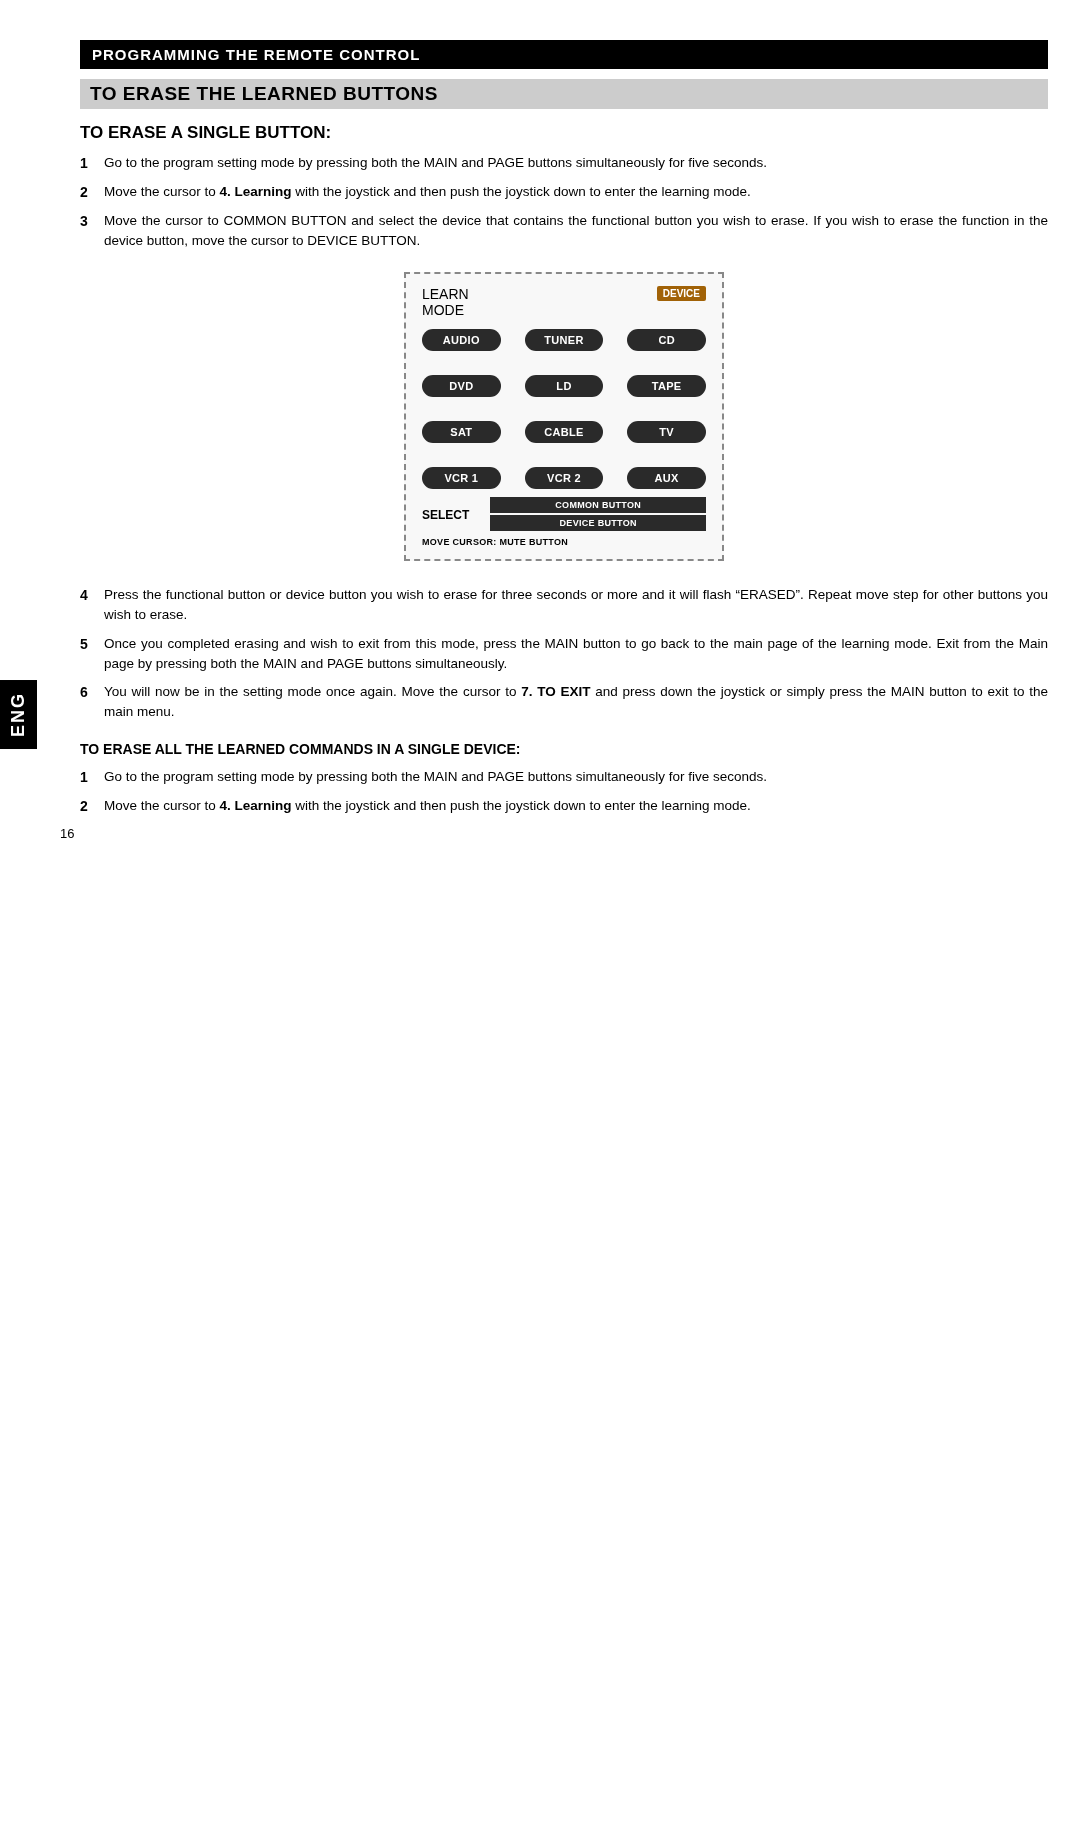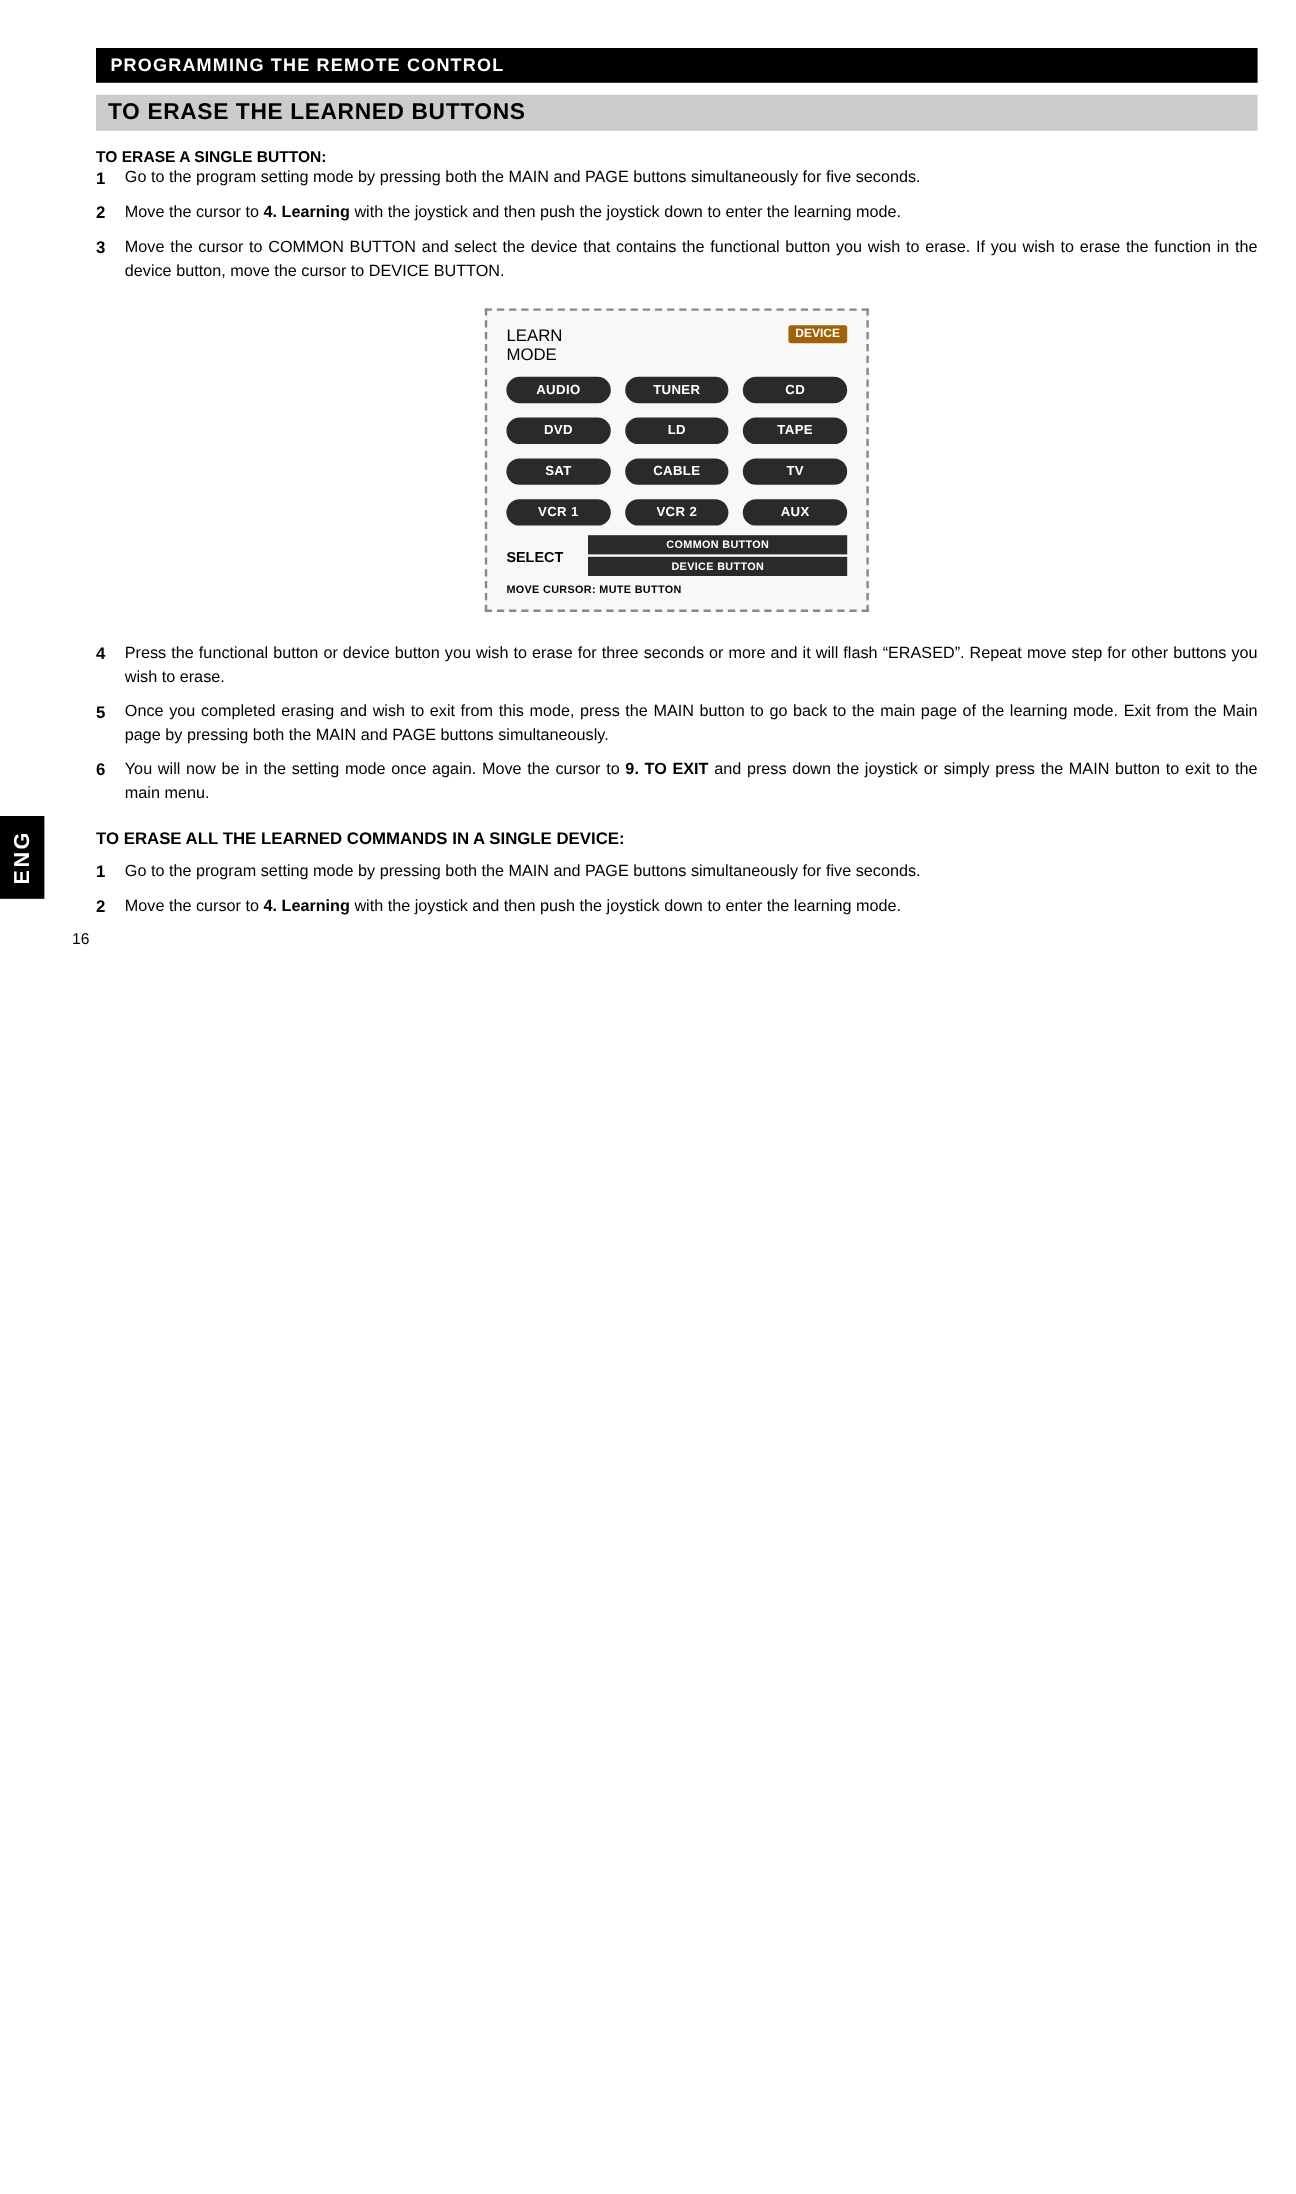--- a/index.html
+++ b/index.html
@@ -54,21 +54,22 @@
       font-size: 19px;
       letter-spacing: 0.5px;
       padding: 4px 10px;
       text-transform: uppercase;
       margin-bottom: 14px;
     }
 
     
     .section-title {
       font-weight: bold;
-      font-size: 13px;
+      font-size: 17px;
+      margin-bottom: 10px;
       text-transform: uppercase;
     }
 
     
     .numbered-list {
       list-style: none;
       padding-left: 0;
       margin-bottom: 14px;
     }
 
@@ -127,21 +128,21 @@
       font-weight: bold;
       padding: 2px 6px;
       border-radius: 2px;
       text-transform: uppercase;
     }
 
     
     .btn-grid {
       display: grid;
       grid-template-columns: repeat(3, 1fr);
-      gap: 12px;
+      gap: 24px;
       margin-bottom: 8px;
     }
 
     .diagram-btn {
       background: #2a2a2a;
       color: #ffffff;
       font-weight: bold;
       font-size: 11px;
       text-align: center;
       padding: 5px 4px;
@@ -288,21 +289,21 @@
       <span class="num">4</span>
       <span class="text">Press the functional button or device button you wish to erase for three seconds or more and it will flash “ERASED”. Repeat move step for other buttons you wish to erase.</span>
     </li>
     <li>
       <span class="num">5</span>
       <span class="text">Once you completed erasing and wish to exit from this mode, press the MAIN button to go back to the main page of the learning mode. Exit from the Main page by pressing both the MAIN and PAGE buttons simultaneously.</span>
     </li>
     <li>
       <span class="num">6</span>
       <span class="text">
-        You will now be in the setting mode once again. Move the cursor to <span class="bold-text">9. TO EXIT</span><span> and press down the joystick or simply press the MAIN button to exit to the main menu.</span>
+        You will now be in the setting mode once again. Move the cursor to <span class="bold-text">7. TO EXIT</span><span> and press down the joystick or simply press the MAIN button to exit to the main menu.</span>
       </span>
     </li>
   </ul>
 
   <div class="section-gap">
     <div class="subsection-title">TO ERASE ALL THE LEARNED COMMANDS IN A SINGLE DEVICE:</div>
 
     <ul class="numbered-list">
       <li>
         <span class="num">1</span>

